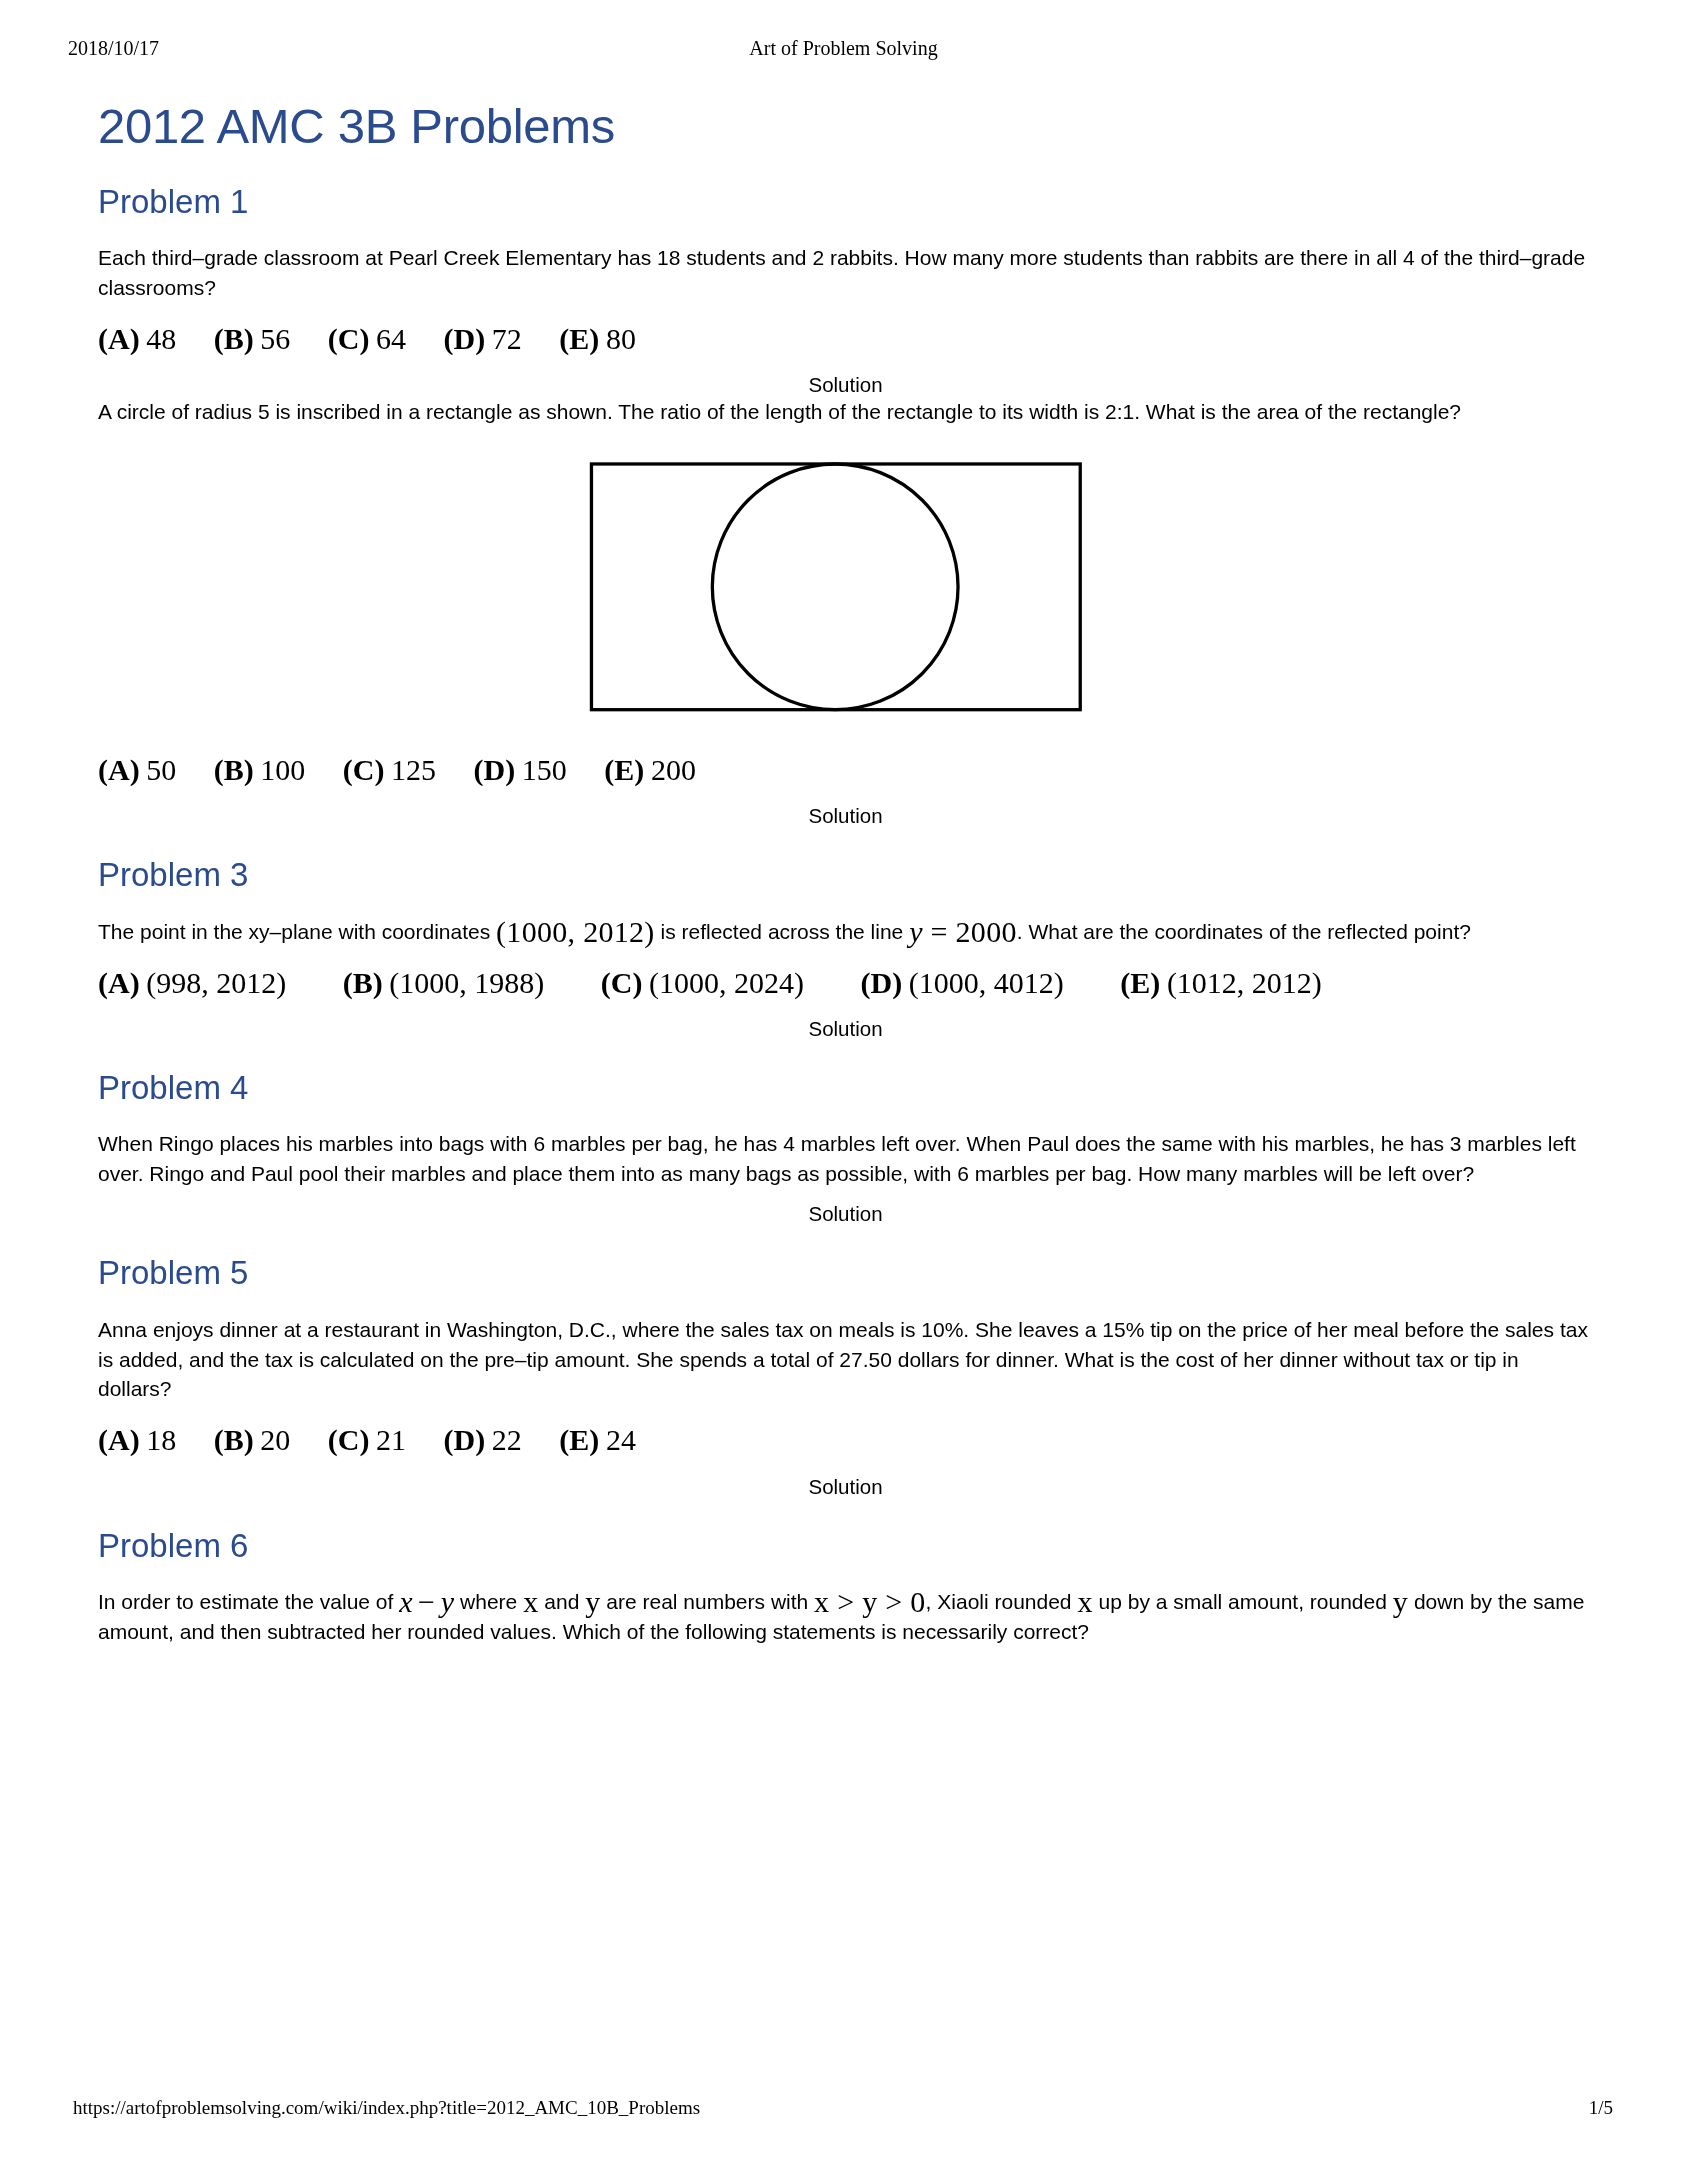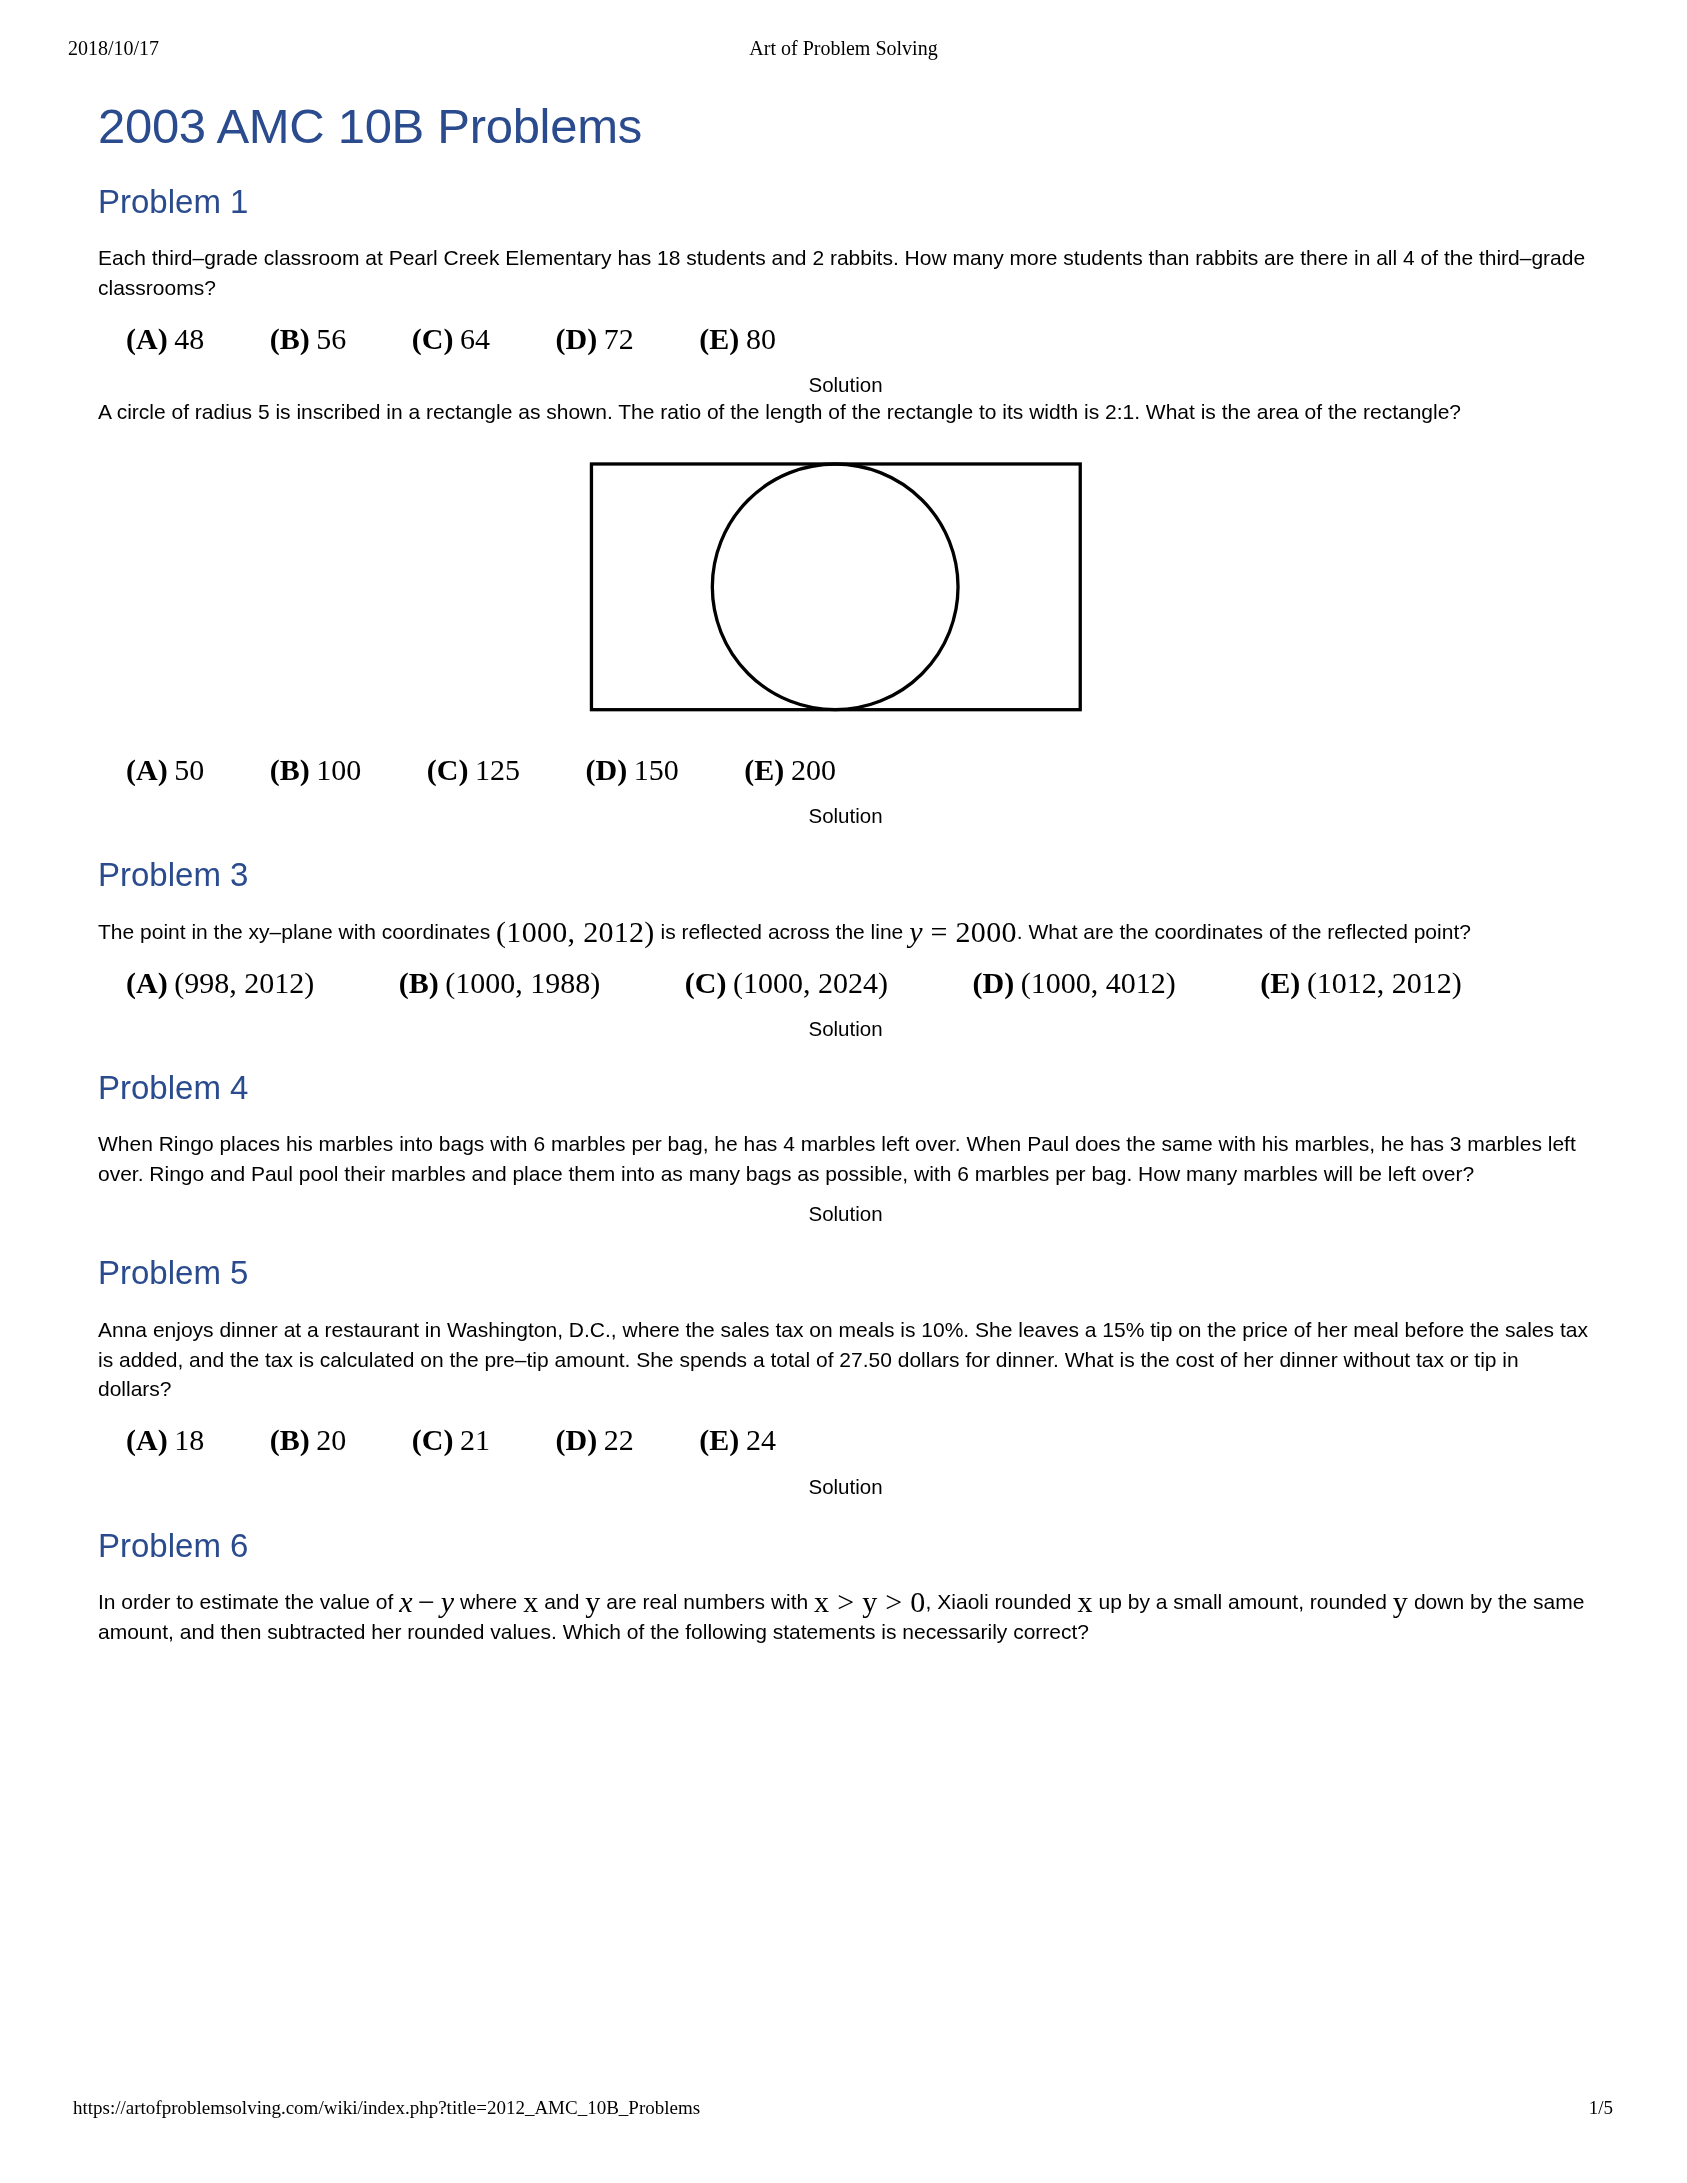--- a/index.html
+++ b/index.html
@@ -109,21 +109,20 @@
     font-family: "Liberation Serif", serif;
     font-size: 30px;
     line-height: 1.25;
     margin: 17px 0 16px 0;
     white-space: nowrap;
     color: #000;
   }
   .choices .ch {
     display: inline-block;
     margin-right: 30px;
-    margin-left: 28px;
   }
   .choices .ch:last-child { margin-right: 0; }
   .choices .lbl {
     font-weight: bold;
     font-family: "Liberation Serif", serif;
   }
   .choices .val {
     margin-left: 6.6px;
     font-family: "Liberation Serif", serif;
   }
@@ -178,21 +177,21 @@
 
 <div class="page">
 
   <div class="runhead">
     <span class="date">2018/10/17</span>
     <span class="site">Art of Problem Solving</span>
   </div>
 
   <div class="content">
 
-    <h1 class="doc-title">2003 AMC 10B Problems</h1>
+    <h1 class="doc-title">2012 AMC 3B Problems</h1>
 
     <h2 class="prob-title first">Problem 1</h2>
     <p class="prob-text">
       <span>Each third–grade classroom at Pearl Creek Elementary has 18 students and 2 rabbits. How many more students than rabbits are there</span>
       <span>in all 4 of the third–grade classrooms?</span>
     </p>
     <div class="choices">
       <span class="ch"><span class="lbl">(A)</span><span class="val">48</span></span>
       <span class="ch"><span class="lbl">(B)</span><span class="val">56</span></span>
       <span class="ch"><span class="lbl">(C)</span><span class="val">64</span></span>

